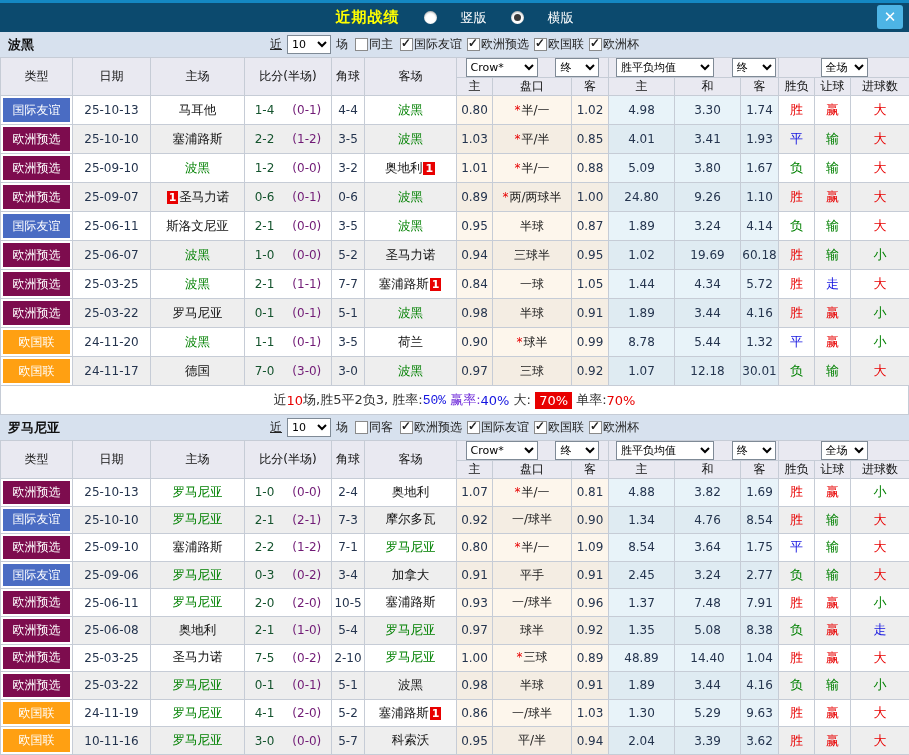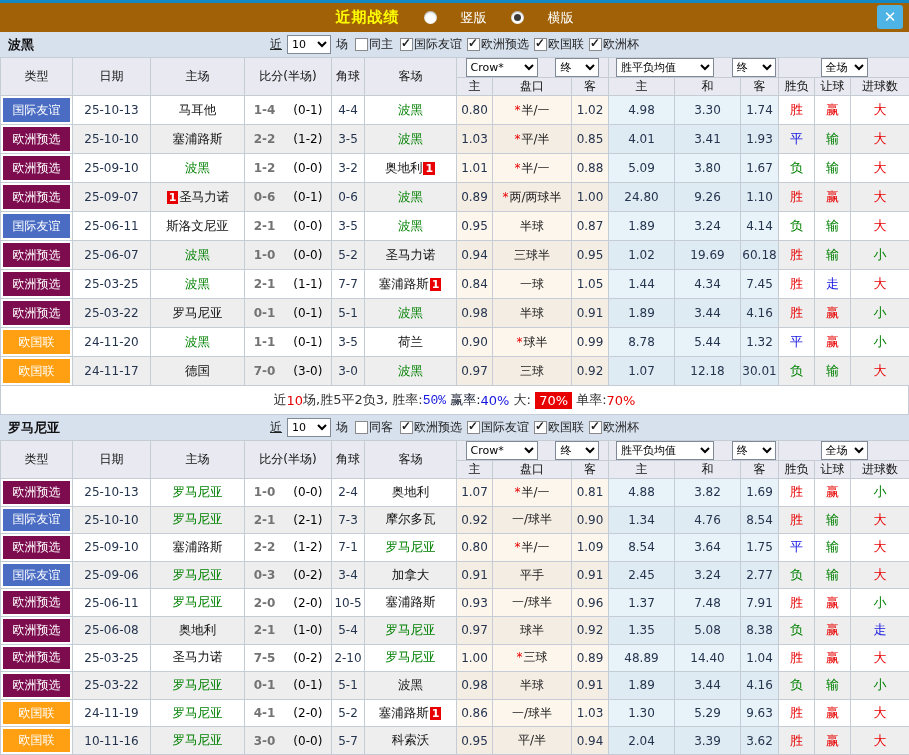--- a/index.html
+++ b/index.html
@@ -5,21 +5,21 @@
   * { box-sizing: border-box; }
   html,body { margin:0; padding:0; }
   body {
     width:909px; height:755px; overflow:hidden;
     background:#d7e1ee;
     font-family:"DejaVu Sans","Liberation Sans",sans-serif;
     font-size:12px; color:#222;
   }
   
   .titlebar{
-    height:32px; background:#a16207; border-top:3px solid #1488c3;
+    height:32px; background:#0c4a6e; border-top:3px solid #1488c3;
     display:flex; align-items:center; justify-content:center; gap:24px;
     position:relative; color:#fff;
   }
   .title{ color:#ffff00; font-weight:bold; font-size:15px; letter-spacing:1px; }
   .radio{ width:13px; height:13px; border-radius:50%; background:#fff;
     display:inline-block; position:relative; box-shadow:inset 0 1px 2px rgba(0,0,0,.35); cursor:pointer;}
   .radio.sel::after{ content:""; position:absolute; inset:3px; border-radius:50%; background:#3a3a3a; }
   .rlabel{ font-size:13px; }
   .close{
     position:absolute; right:6px; top:2px; width:26px; height:24px;
@@ -50,21 +50,21 @@
   .p2 tbody tr{ height:27.6px; }
   tbody tr:nth-child(odd) { --plain:#ffffff; --cream:#fdf6ec; --blue:#e8f3f9; }
   tbody tr:nth-child(even){ --plain:#eeeeee; --cream:#f4ede3; --blue:#dfebf2; }
   td.c-plain{ background:var(--plain); }
   td.c-cream{ background:var(--cream); }
   td.c-blue { background:var(--blue); }
   td.c-type { background:#fff; position:relative; }
   .chip{ position:absolute; inset:2px; display:flex; align-items:center; justify-content:center;
     color:#fff; font-size:12px; }
   .num{ color:#24344e; }
-  .sf{ color:#737373;font-weight:bold; } .sh{ color:#000000; margin-left:18px; }
+  .sf{ color:#14532d; } .sh{ color:#701a75; margin-left:18px; }
   .tname{ color:#111; font-size:12.5px; } .tname.self{ color:#008000; }
   .star{ color:#e80000; margin-right:1px; }
   td.res{ font-size:13px; }
   .badge{ background:#e80000; color:#fff; font-size:11px; font-weight:bold;
     padding:0 2px; margin:0 1px; line-height:13px; display:inline-block; }
   
   .summary{ height:29px; background:#fff; border:1px solid #c6ccd6; border-top:none;
     display:flex; align-items:center; justify-content:center; font-size:13px; }
   .summary span{ white-space:pre; }
 </style>
@@ -286,21 +286,21 @@
           <td class="c-plain num">25-03-25</td>
           <td class="c-plain"><span class="tname self">波黑</span></td>
           <td class="c-plain"><span class="sf">2-1</span><span class="sh">(1-1)</span></td>
           <td class="c-plain num">7-7</td>
           <td class="c-plain"><span class="tname">塞浦路斯</span><span class="badge">1</span></td>
           <td class="c-cream num">0.84</td>
           <td class="c-cream">一球</td>
           <td class="c-cream num">1.05</td>
           <td class="c-blue num">1.44</td>
           <td class="c-blue num">4.34</td>
-          <td class="c-blue num">7.45</td>
+          <td class="c-blue num">5.72</td>
           <td class="c-plain res" style="color: rgb(232, 0, 0);">胜</td>
           <td class="c-plain res" style="color: rgb(20, 20, 224);">走</td>
           <td class="c-plain res" style="color: rgb(232, 0, 0);">大</td>
         </tr>
         <tr>
           <td class="c-type">
             <span class="chip" style="background: rgb(125, 12, 78);">欧洲预选</span>
           </td>
           <td class="c-plain num">25-03-22</td>
           <td class="c-plain"><span class="tname">罗马尼亚</span></td>
@@ -355,21 +355,21 @@
           <td class="c-plain res" style="color: rgb(0, 128, 0);">输</td>
           <td class="c-plain res" style="color: rgb(232, 0, 0);">大</td>
         </tr>
       </tbody>
   </table>
   <div class="summary">
       <span style="color: rgb(51, 51, 51);">近</span>
       <span style="color: rgb(232, 0, 0);">10</span>
       <span style="color: rgb(51, 51, 51);">场,胜5平2负3, 胜率:</span>
       <span style="color: rgb(20, 20, 224); font-family: Liberation Mono, monospace;">50%</span>
-      <span style="color: #0f172a;"> 赢率:</span>
+      <span style="color: #6d28d9;"> 赢率:</span>
       <span style="color: rgb(20, 20, 224);">40%</span>
       <span style="color: rgb(51, 51, 51);"> 大: </span>
       <span style="color: rgb(255, 255, 255); background: rgb(232, 0, 0); padding: 1px 4px;">70%</span>
       <span style="color: rgb(51, 51, 51);"> 单率:</span>
       <span style="color: rgb(232, 0, 0);">70%</span>
     </div>
 </div>
 
 <div class="panel p2">
   <div class="filterbar">

